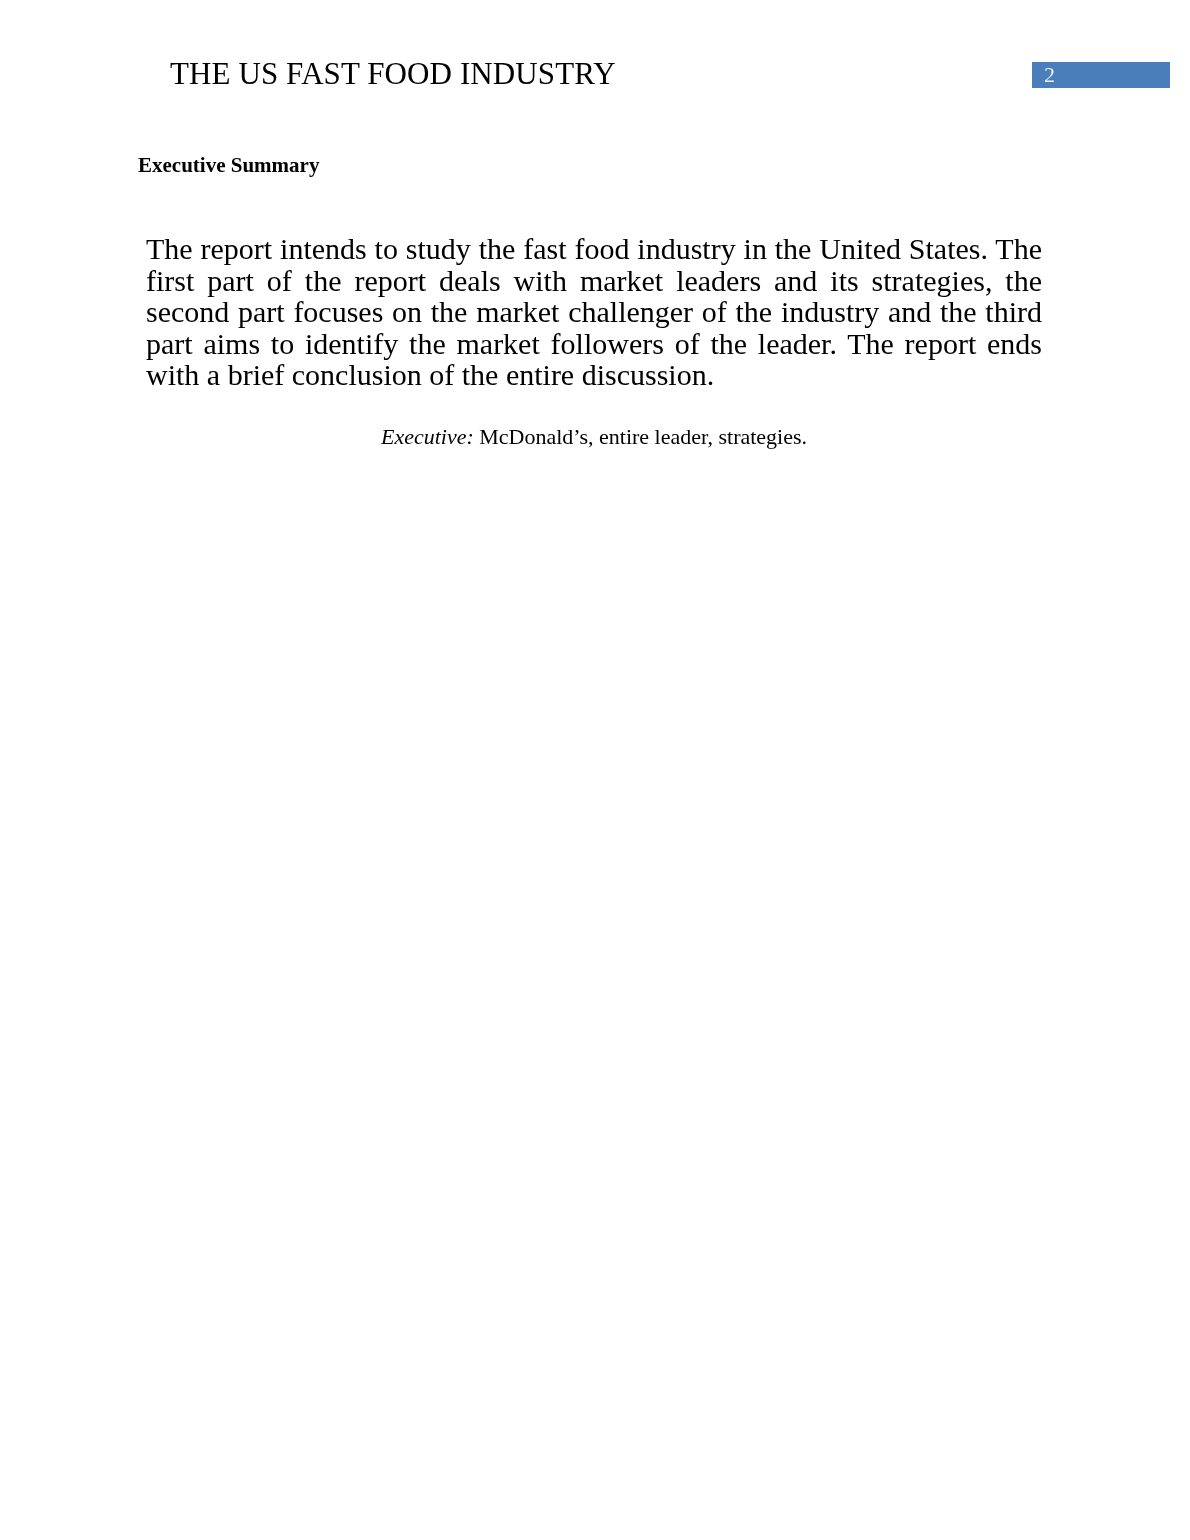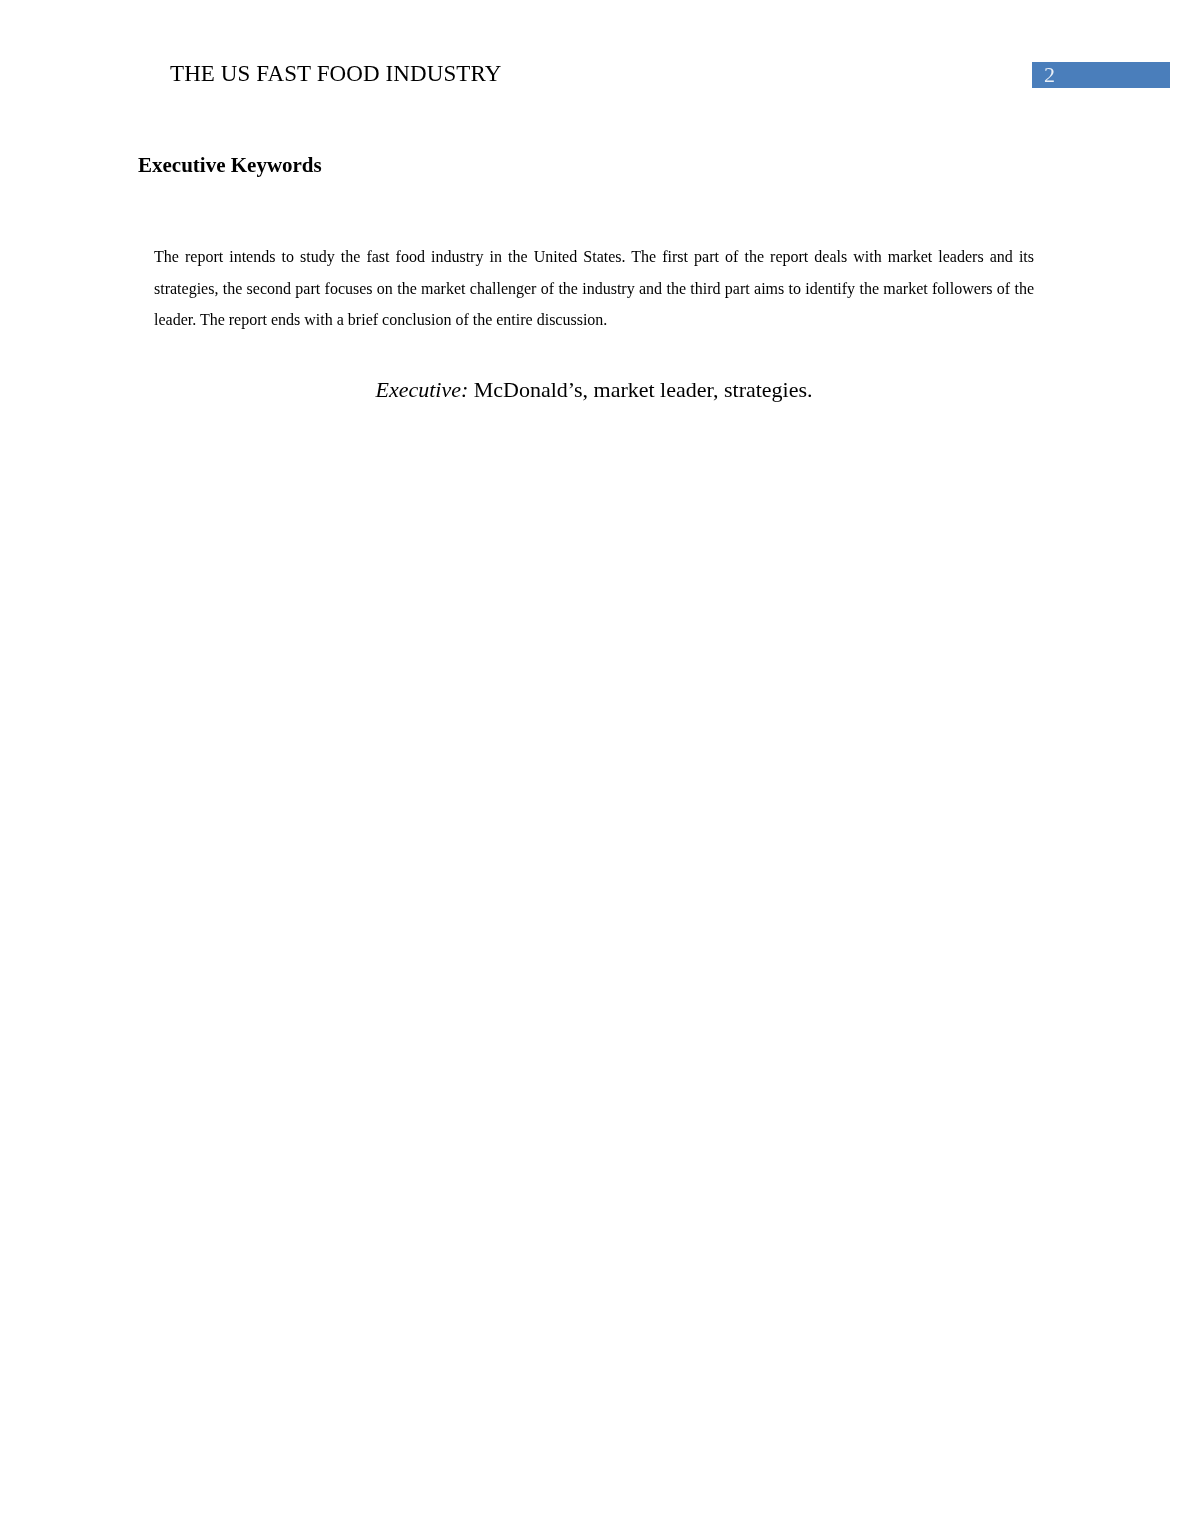--- a/index.html
+++ b/index.html
@@ -22,21 +22,21 @@
     position: absolute;
     top: 58px;
     left: 138px;
     right: 20px;
     height: 34px;
   }
   .header-title {
     position: absolute;
     left: 32px;
     top: 0;
-    font-size: 23px;
+    font-size: 31px;
     line-height: 32px;
     font-weight: 400;
     letter-spacing: 0.1px;
     white-space: nowrap;
   }
   .page-number-badge {
     position: absolute;
     left: 894px;
     top: 4px;
     width: 138px;
@@ -61,23 +61,23 @@
     left: 138px;
     width: 912px;
   }
   .section-heading {
     font-size: 21px;
     font-weight: bold;
     line-height: 30px;
     margin: 0;
   }
   .body-paragraph {
-    margin: 16px;
+    margin: 8px;
     padding-top: 45px;
-    font-size: 16px;
+    font-size: 30px;
     line-height: 31.5px;
     text-align: justify;
     text-justify: inter-word;
     hyphens: none;
   }
   .keywords-line {
     margin: 0;
     padding-top: 22px;
     font-size: 22px;
     line-height: 31.5px;
@@ -93,22 +93,22 @@
 <div class="page">
 
   <div class="page-header">
     <div class="header-title">THE US FAST FOOD INDUSTRY</div>
     <div class="page-number-badge">
       <span class="page-number">2</span>
     </div>
   </div>
 
   <div class="doc-body">
-    <h2 class="section-heading">Executive Keywords</h2>
+    <h2 class="section-heading">Executive Summary</h2>
 
     <p class="body-paragraph">The report intends to study the fast food industry in the United States. The first part of the report deals with market leaders and its strategies, the second part focuses on the market challenger of the industry and the third part aims to identify the market followers of the leader. The report ends with a brief conclusion of the entire discussion.</p>
 
     <p class="keywords-line">
-      <span class="keywords-label">Executive:</span><span> McDonald’s, market leader, strategies.</span>
+      <span class="keywords-label">Executive:</span><span> McDonald’s, entire leader, strategies.</span>
     </p>
   </div>
 
 </div>
 
 </body></html>

